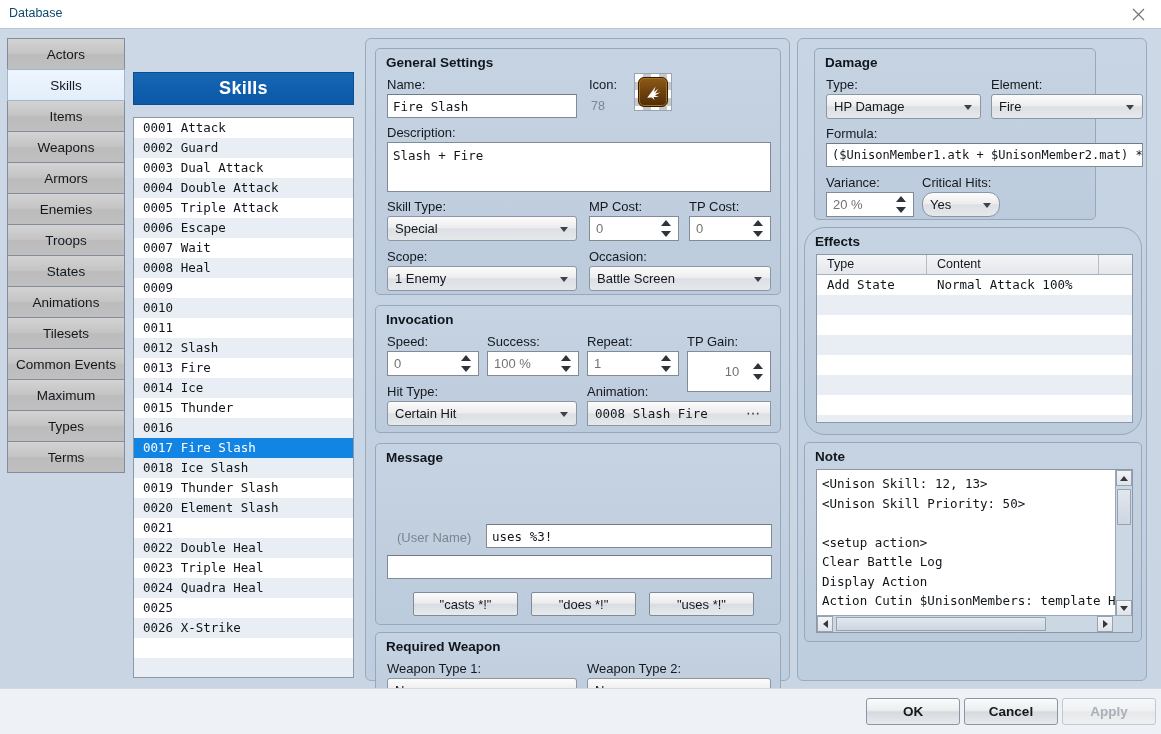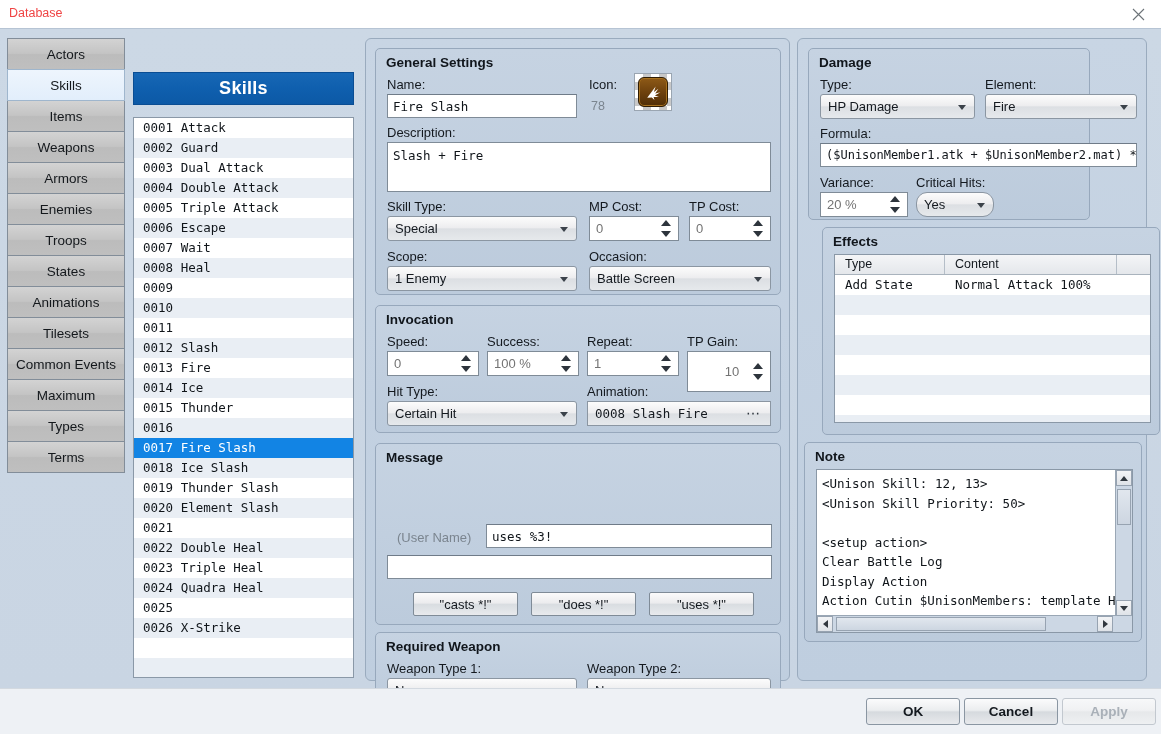--- a/index.html
+++ b/index.html
@@ -19,21 +19,21 @@
     background: #ffffff;
   }
 
   
   .titlebar {
     position: absolute; left: 0; top: 0; width: 1161px; height: 28px;
     background: #ffffff;
   }
   .titlebar .title {
     position: absolute; left: 9px; top: 6px;
-    font-size: 12.5px; color: #ef4444;
+    font-size: 12.5px; color: #0c4a6e;
     font-family: "Liberation Sans", sans-serif;
   }
   .titlebar .closebtn {
     position: absolute; right: 0; top: 0; width: 45px; height: 28px;
     display: flex; align-items: center; justify-content: center;
     cursor: default;
   }
   .titlebar .closebtn svg { display: block; }
 
   
@@ -558,21 +558,21 @@
         <div class="lbl" style="left:211px; top:28px;">Weapon Type 2:</div>
         <div class="combo" style="left:211px; top:45px; width:184px; height:25px;">
           <span>None</span>
           <i class="arw"></i>
         </div>
       </div>
     </div>
 
     <div class="colwrap" style="left:797px; top:9px; width:350px; height:643px;">
 
-      <div class="group" style="left:10px; top:9px; width:282px; height:172px;">
+      <div class="group" style="left:16px; top:9px; width:282px; height:172px;">
         <div class="gtitle">Damage</div>
 
         <div class="lbl" style="left:11px; top:28px;">Type:</div>
         <div class="combo" style="left:11px; top:45px; width:155px; height:25px;">
           <span>HP Damage</span>
           <i class="arw"></i>
         </div>
 
         <div class="lbl" style="left:176px; top:28px;">Element:</div>
         <div class="combo" style="left:176px; top:45px; width:152px; height:25px;">
@@ -592,21 +592,21 @@
             </span>
         </div>
 
         <div class="lbl" style="left:107px; top:126px;">Critical Hits:</div>
         <div class="combo" style="left:107px; top:143px; width:78px; height:25px;border-radius:11px;">
           <span>Yes</span>
           <i class="arw"></i>
         </div>
       </div>
 
-      <div class="group" style="left:24px; top:188px; width:338px; height:208px;">
+      <div class="group" style="left:6px; top:188px; width:338px; height:208px;border-radius:21px;">
         <div class="gtitle">Effects</div>
         <div class="tbl" id="effects-table" style="left:11px; top:26px; width:317px; height:169px;">
             <div class="tblhead">
               <div style="width: 110px;">Type</div>
               <div style="width: 172px;">Content</div>
               <div style="width: 33px; border-right: none;"></div>
             </div>
             <div class="tblrow">
               <div style="width: 110px;">Add State</div>
               <div style="width: 205px;">Normal Attack 100%</div>

